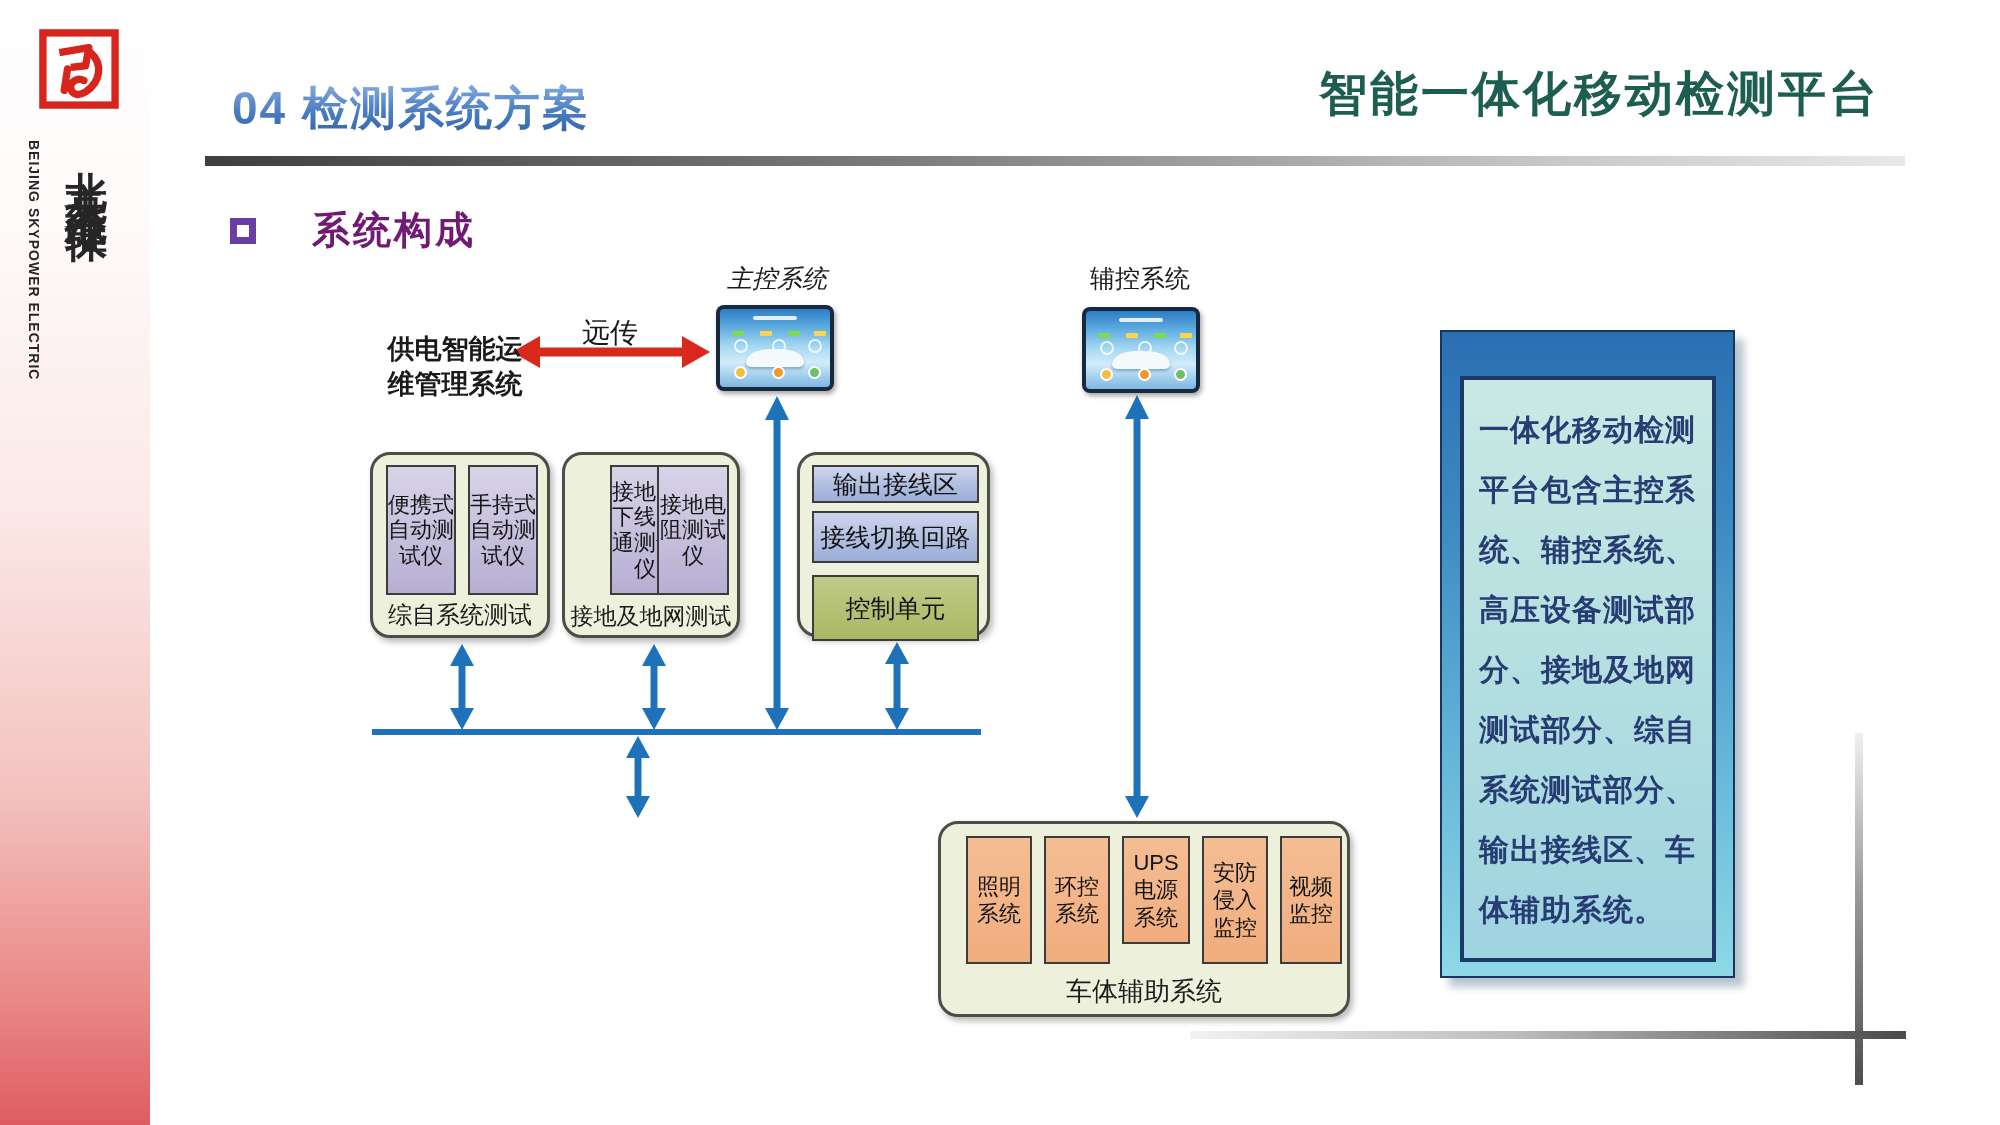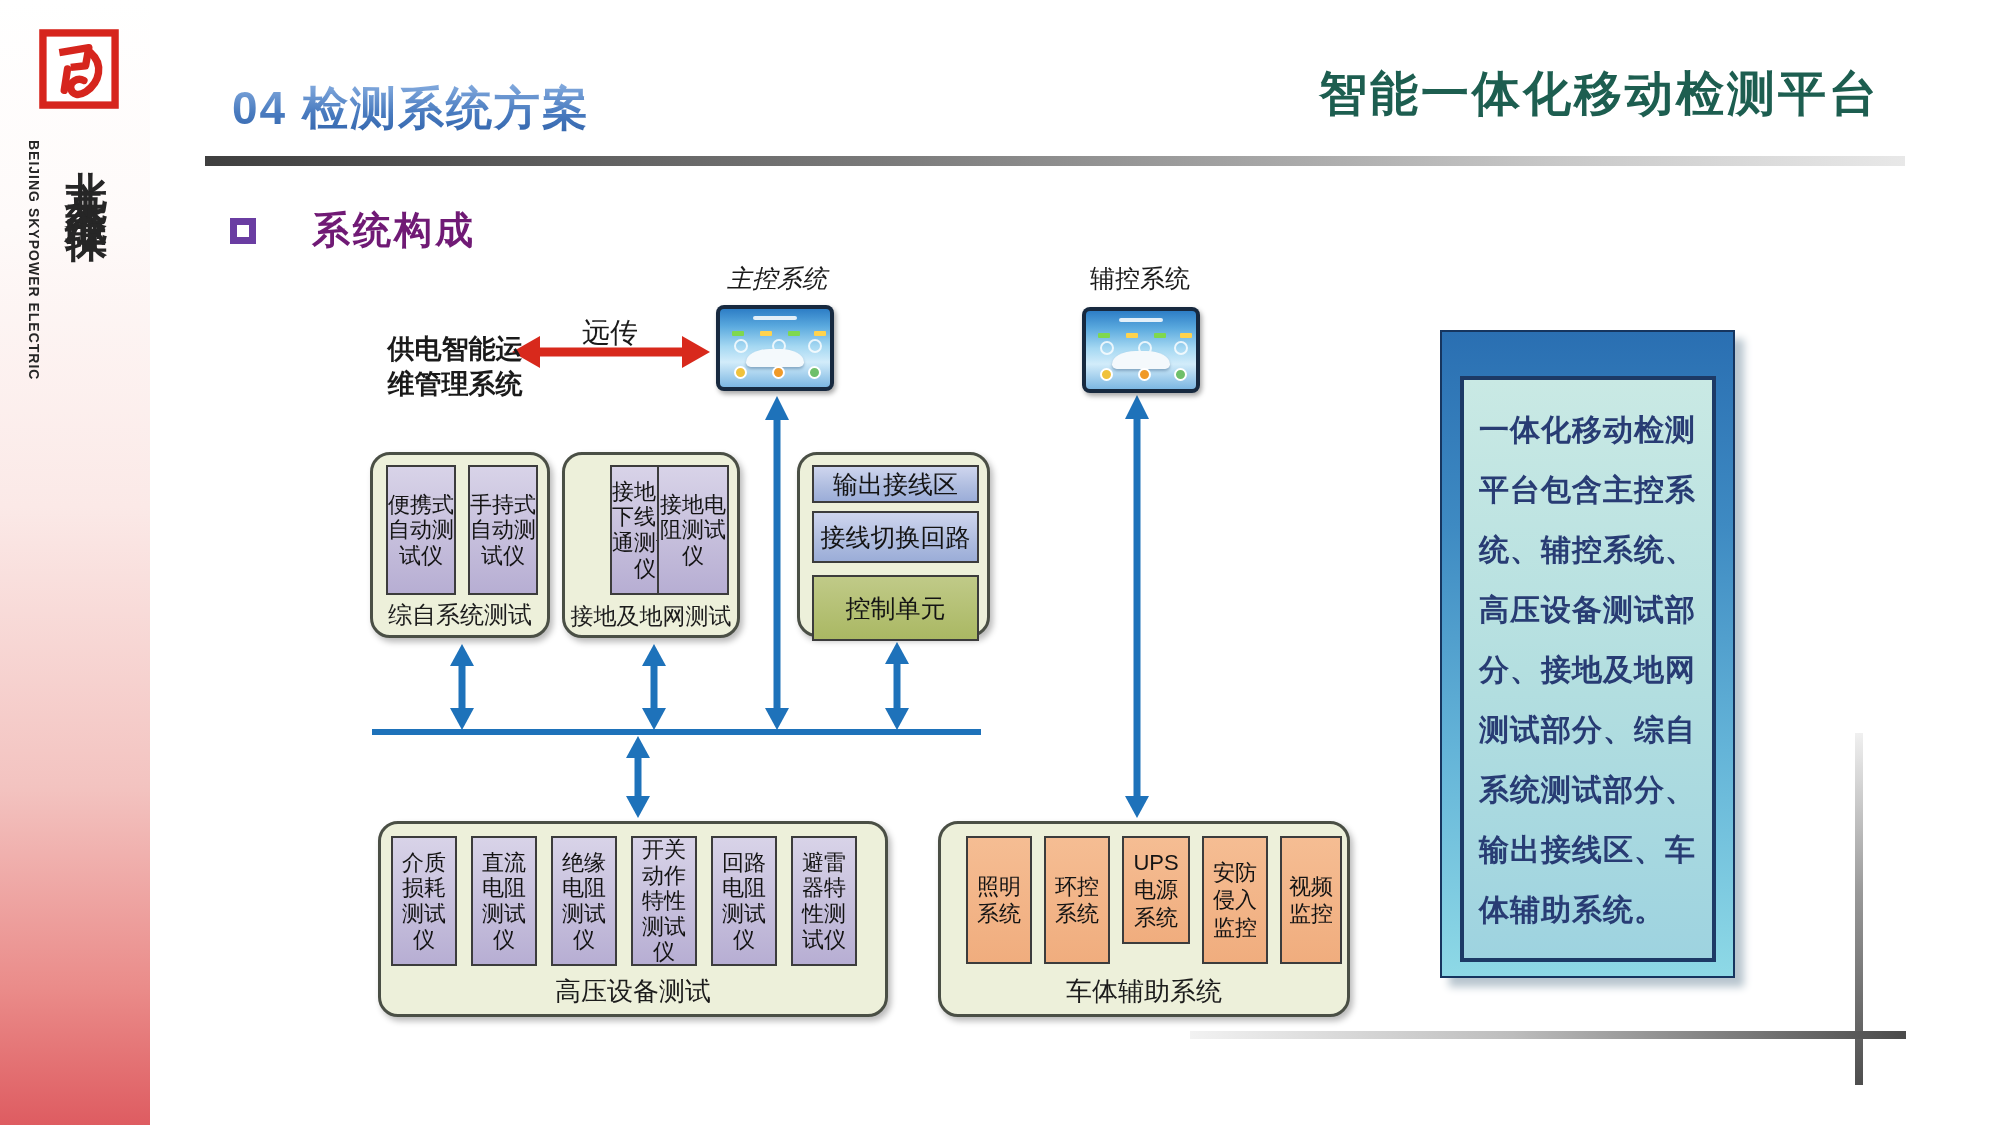--- a/index.html
+++ b/index.html
@@ -262,29 +262,20 @@
     <div class="ibox" style="left:92px; top:10px; width:72px; height:130px;">接地电阻测试仪</div>
     <div class="group-label" style="top:146px; font-size:23px;">接地及地网测试</div>
   </div>
 
   <div class="group" style="left:797px; top:452px; width:193px; height:185px;">
     <div class="rowbox blue" style="left:12px; top:10px;  width:167px; height:38px;">输出接线区</div>
     <div class="rowbox blue" style="left:12px; top:56px;  width:167px; height:52px;">接线切换回路</div>
     <div class="rowbox olive" style="left:12px; top:120px; width:167px; height:66px;">控制单元</div>
   </div>
 
-  <div class="group" style="left:378px; top:821px; width:510px; height:196px;">
-    <div class="ibox" style="left:10px;  top:12px; width:66px; height:130px;">介质损耗测试仪</div>
-    <div class="ibox" style="left:90px;  top:12px; width:66px; height:130px;">直流电阻测试仪</div>
-    <div class="ibox" style="left:170px; top:12px; width:66px; height:130px;">绝缘电阻测试仪</div>
-    <div class="ibox" style="left:250px; top:12px; width:66px; height:130px;">开关动作特性测试仪</div>
-    <div class="ibox" style="left:330px; top:12px; width:66px; height:130px;">回路电阻测试仪</div>
-    <div class="ibox" style="left:410px; top:12px; width:66px; height:130px;">避雷器特性测试仪</div>
-    <div class="group-label" style="top:150px; font-size:26px;">高压设备测试</div>
-  </div>
 
   <div class="group" style="left:938px; top:821px; width:412px; height:196px;">
     <div class="obox" style="left:25px;  top:12px; width:66px; height:128px;">照明系统</div>
     <div class="obox" style="left:103px; top:12px; width:66px; height:128px;">环控系统</div>
     <div class="obox" style="left:181px; top:12px; width:68px; height:108px;">UPS电源系统</div>
     <div class="obox" style="left:261px; top:12px; width:66px; height:128px;">安防侵入监控</div>
     <div class="obox" style="left:339px; top:12px; width:62px; height:128px;">视频监控</div>
     <div class="group-label" style="top:150px; font-size:26px;">车体辅助系统</div>
   </div>
 

